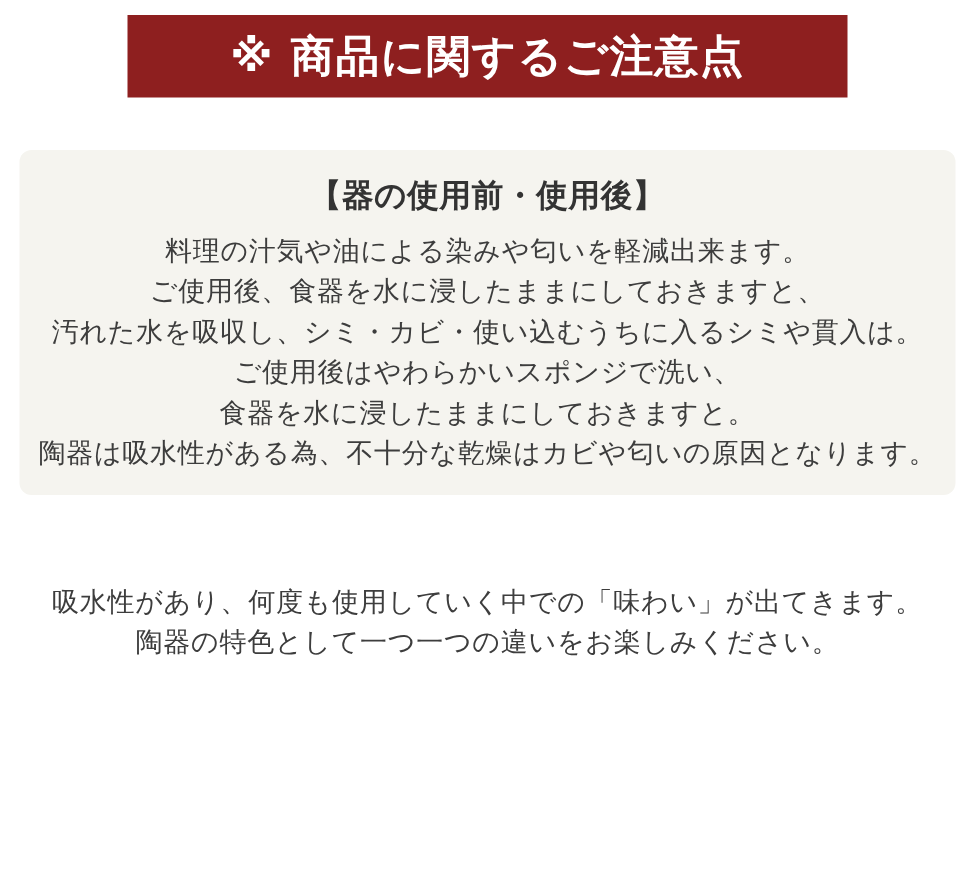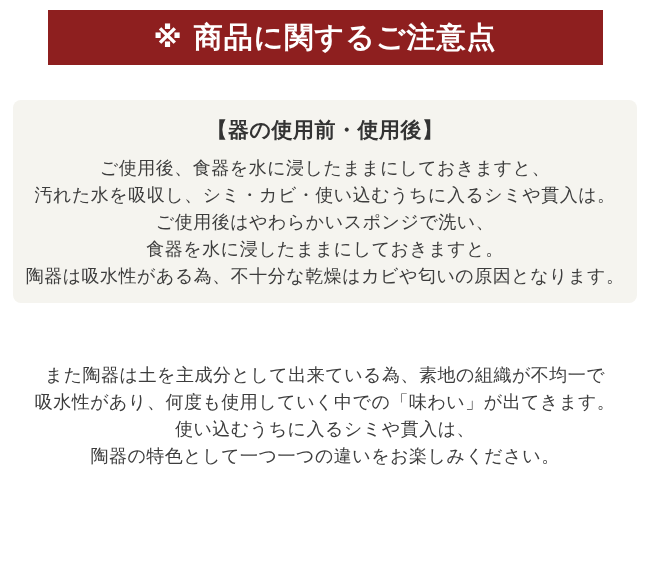--- a/index.html
+++ b/index.html
@@ -7,21 +7,21 @@
   body {
     width: 650px;
     height: 585px;
     font-family: "DejaVu Sans", "Liberation Sans", sans-serif;
     color: #3d3d3d;
     overflow: hidden;
   }
   .page { width: 650px; height: 585px; position: relative; }
 
   .banner {
-    width: 555px;
+    width: 480px;
     height: 55px;
     margin: 10px auto 0 auto;
     background: #8e1f1f;
     display: flex;
     align-items: center;
     justify-content: center;
   }
   .banner-title {
     color: #ffffff;
     font-size: 29px;
@@ -65,28 +65,27 @@
 
 <div class="page">
 
   <div class="banner" style="background: rgb(142, 31, 31);">
     <span class="banner-title" style="color: rgb(255, 255, 255);">※ 商品に関するご注意点</span>
   </div>
 
   <div class="notice-box" style="background: rgb(245, 244, 239);">
     <div class="notice-heading">【器の使用前・使用後】</div>
     <div class="text-lines">
+        <div class="line">料理の汁気や油による染みや匂いを軽減出来ます。</div>
         <div class="line">ご使用後、食器を水に浸したままにしておきますと、</div>
         <div class="line">汚れた水を吸収し、シミ・カビ・使い込むうちに入るシミや貫入は。</div>
         <div class="line">ご使用後はやわらかいスポンジで洗い、</div>
         <div class="line">食器を水に浸したままにしておきますと。</div>
         <div class="line">陶器は吸水性がある為、不十分な乾燥はカビや匂いの原因となります。</div>
       </div>
   </div>
 
   <div class="bottom-note text-lines">
-      <div class="line">また陶器は土を主成分として出来ている為、素地の組織が不均一で</div>
       <div class="line">吸水性があり、何度も使用していく中での「味わい」が出てきます。</div>
-      <div class="line">使い込むうちに入るシミや貫入は、</div>
       <div class="line">陶器の特色として一つ一つの違いをお楽しみください。</div>
     </div>
 
 </div>
 
 </body></html>

